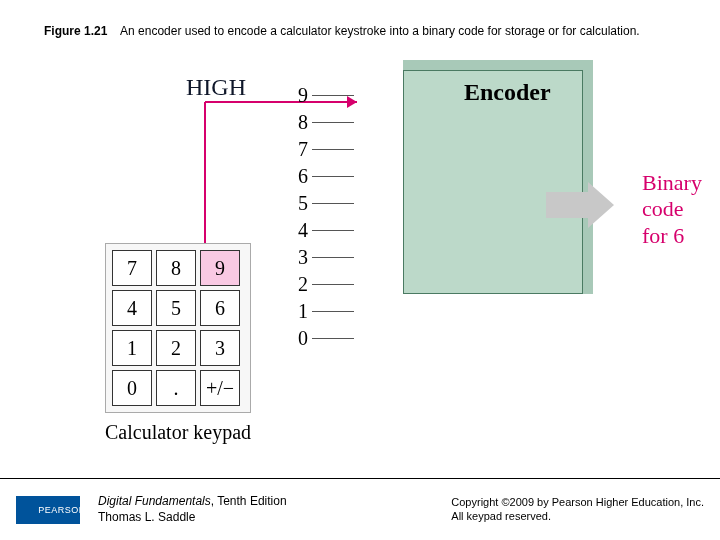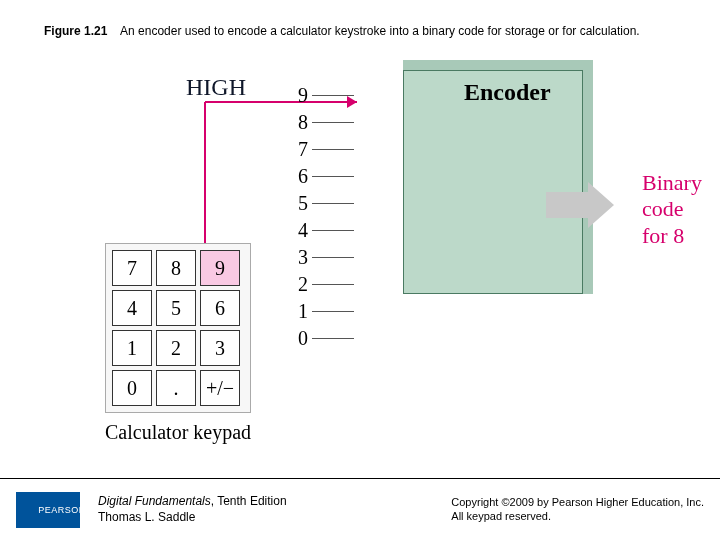--- a/index.html
+++ b/index.html
@@ -18,21 +18,21 @@
   .encoder-box { position: absolute; left: 295px; top: 10px; width: 180px; height: 224px; background: #bcd9c9; border: 1px solid #4a7a62; box-shadow: 10px 0 0 #a8c9b8, 0 -10px 0 #a8c9b8, 10px -10px 0 #a8c9b8; margin-left: 48px; }
   .encoder-label { position: absolute; top: 8px; left: 60px; font-family: 'Times New Roman', serif; font-size: 24px; font-weight: bold; }
   .input-lines { position: absolute; left: 230px; top: 22px; }
   .input-row { display: flex; align-items: center; height: 27px; }
   .input-num { width: 18px; text-align: right; font-family: 'Times New Roman', serif; font-size: 20px; margin-right: 4px; }
   .input-tick { width: 42px; height: 1px; background: #555; }
   .output-arrow { position: absolute; left: 486px; top: 120px; width: 70px; height: 50px; }
   .output-arrow svg { display: block; }
   .output-label { position: absolute; left: 558px; top: 110px; color: #d6006c; font-family: 'Times New Roman', serif; font-size: 22px; line-height: 1.2; margin-left: 24px; }
   .footer { position: absolute; bottom: 0; left: 0; right: 0; height: 62px; border-top: 1px solid #000; display: flex; align-items: center; padding: 0 16px; }
-  .pearson-logo { width: 64px; height: 36px; background: #00539b; color: #fff; font-size: 9px; display: flex; align-items: center; justify-content: center; letter-spacing: 0.5px; margin-right: 18px; padding-left: 28px; }
+  .pearson-logo { width: 64px; height: 28px; background: #00539b; color: #fff; font-size: 9px; display: flex; align-items: center; justify-content: center; letter-spacing: 0.5px; margin-right: 18px; padding-left: 28px; }
   .book-info { font-size: 12px; line-height: 1.3; }
   .book-info .title { font-style: italic; }
   .copyright { margin-left: auto; font-size: 11px; line-height: 1.25; }
 </style>
 </head>
 <body>
 
 <div class="figure-title">
   <span class="bold">Figure 1.21</span>
   <span>&nbsp;&nbsp;</span>
@@ -99,21 +99,21 @@
   </div>
 
   <div class="output-arrow">
     <svg width="70" height="50">
       <polygon points="0,12 42,12 42,2 68,25 42,48 42,38 0,38" fill="#c8c8c8"></polygon>
     </svg>
   </div>
 
   <div class="output-label">
     <div>Binary</div>
-    <div>code for 8</div>
+    <div>code for 6</div>
   </div>
 
   <div class="keypad-block">
     <div class="keypad-grid" id="keypad-grid">
         <div class="key">7</div>
         <div class="key">8</div>
         <div class="key pressed">9</div>
         <div class="key">4</div>
         <div class="key">5</div>
         <div class="key">6</div>

